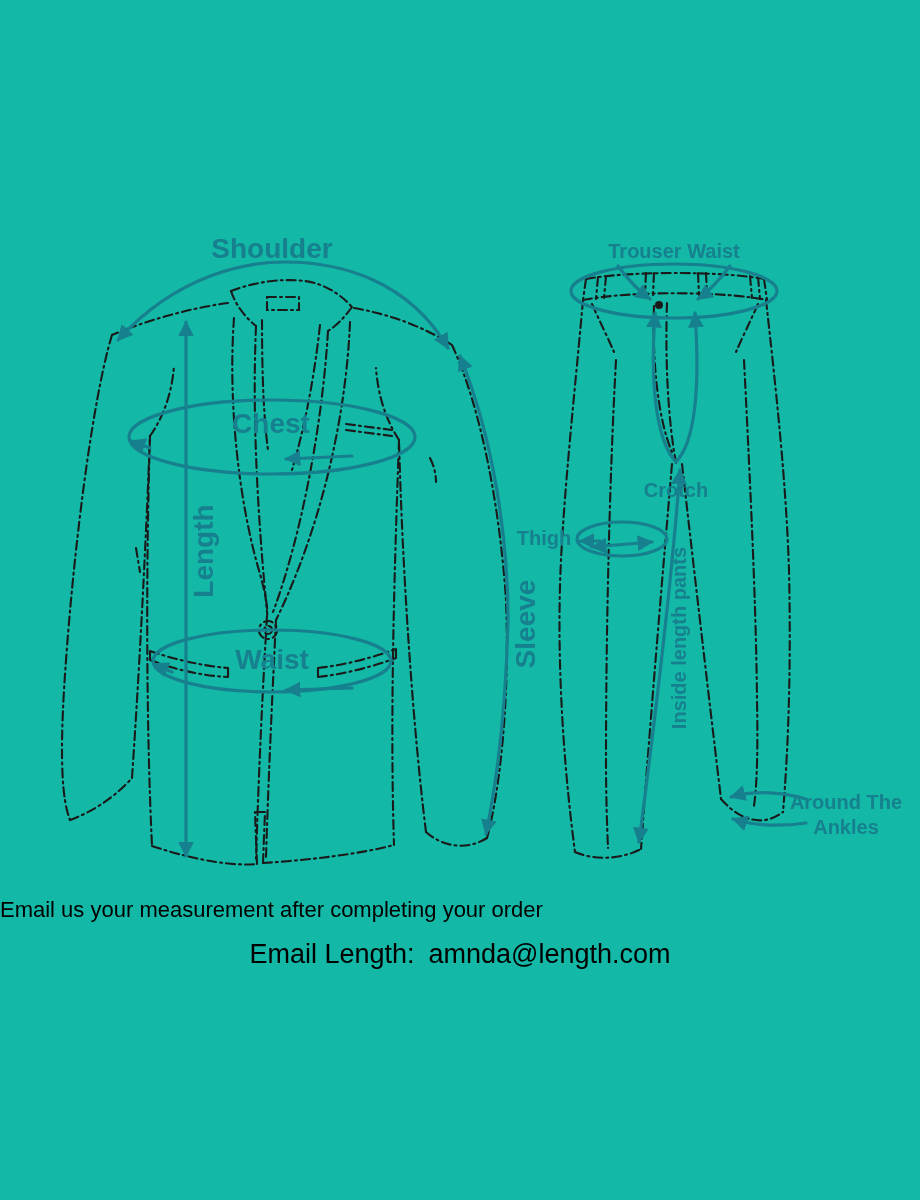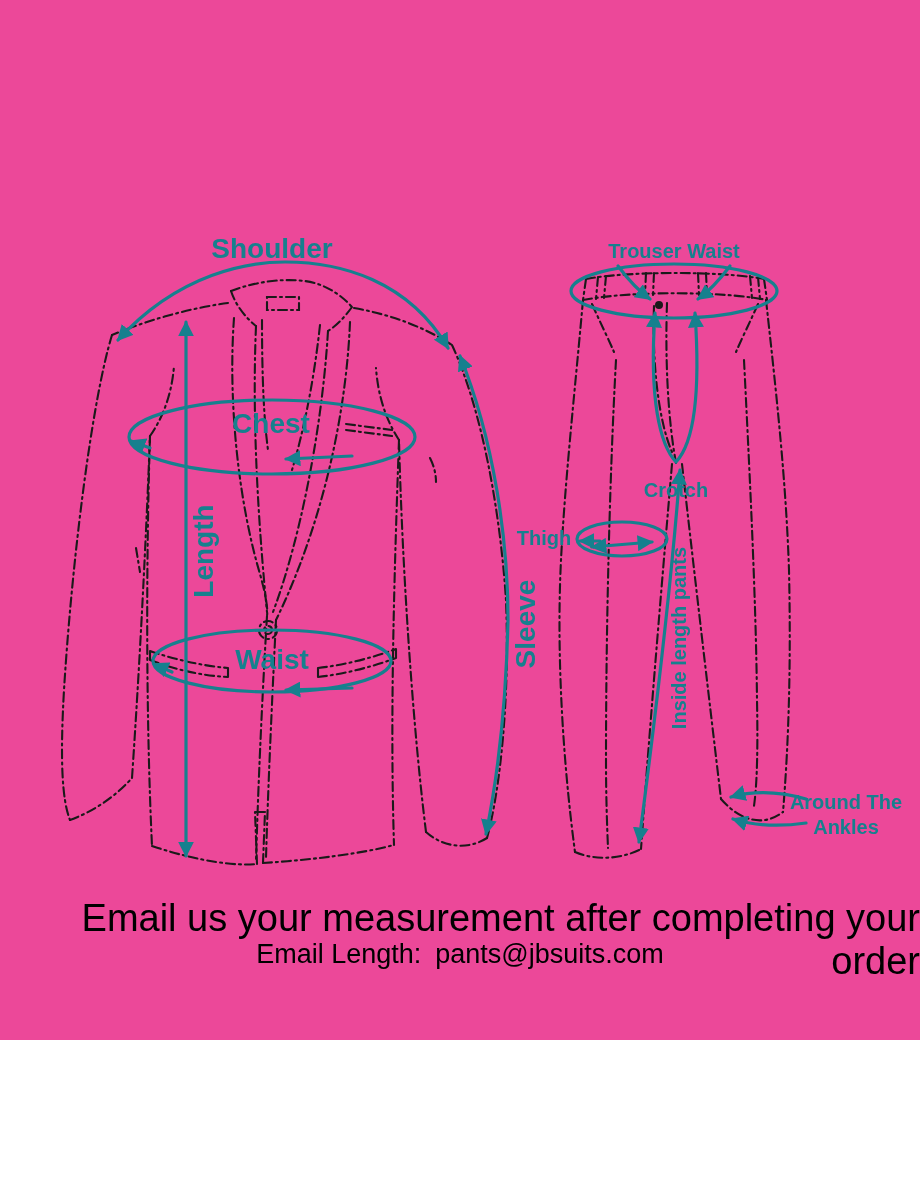--- a/index.html
+++ b/index.html
@@ -1,26 +1,26 @@
 <!DOCTYPE html>
 <html><head>
 <meta charset="utf-8">
 <style>
   html,body{margin:0;padding:0;background:#ffffff;}
-  .page{position:relative;width:920px;height:1040px;background:#ec4899;overflow:hidden;
+  .page{position:relative;width:920px;height:1200px;background:#14b8a6;overflow:hidden;
         font-family:"Liberation Sans",sans-serif;}
   svg{position:absolute;left:0;top:0;}
   .sketch{stroke:#1a1a1a;stroke-width:2.1;fill:none;stroke-linecap:round;
           stroke-dasharray:9 4 2 4;}
   .measure{stroke:#16808E;stroke-width:3.2;fill:none;stroke-linecap:round;}
   .mlabel{fill:#16808E;font-family:"Liberation Sans",sans-serif;font-weight:bold;}
   .big{font-size:28px;}
   .small{font-size:20px;}
-  .footer-line1{position:absolute;left:0;top:897px;width:100%;text-align:right;
-                font-size:38px;color:#000;}
+  .footer-line1{position:absolute;left:0;top:897px;width:100%;text-align:left;
+                font-size:22px;color:#000;}
   .footer-line2{position:absolute;left:0;top:939px;width:100%;text-align:center;
                 font-size:27px;color:#000;}
   .footer-line2 .gap{display:inline-block;width:14px;}
 </style>
 </head>
 <body>
 
 <div class="page">
 
 <svg width="920" height="1200" viewBox="0 0 920 1200">
@@ -144,16 +144,16 @@
     <text class="mlabel small" x="676" y="497">Crotch</text>
     <text class="mlabel small" x="544" y="545">Thigh</text>
     <text class="mlabel small" x="679" y="645" transform="rotate(-90 679 638)" font-size="19">Inside length pants</text>
     <text class="mlabel small" x="846" y="809">Around The</text>
     <text class="mlabel small" x="846" y="834">Ankles</text>
   </g>
 </svg>
 
 <div class="footer-line1">Email us your measurement after completing your order</div>
 <div class="footer-line2">
-  <span>Email Length:</span><span class="gap"></span><span>pants@jbsuits.com</span>
+  <span>Email Length:</span><span class="gap"></span><span>amnda@length.com</span>
 </div>
 
 </div>
 
 </body></html>

